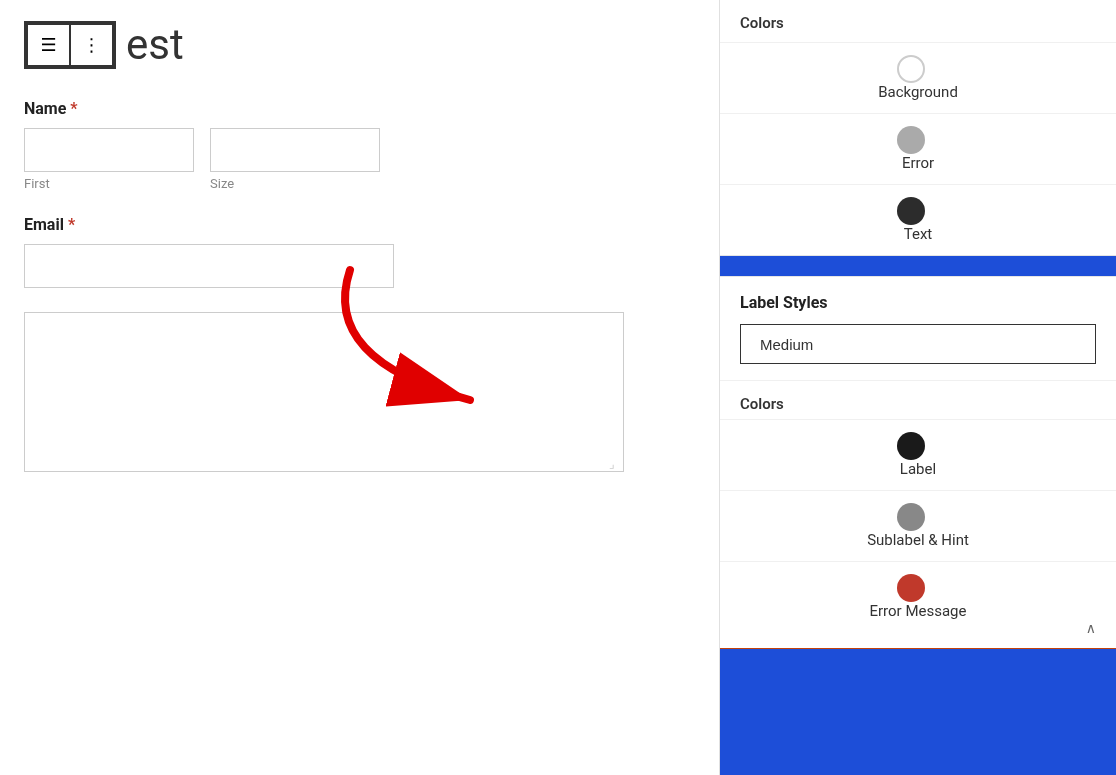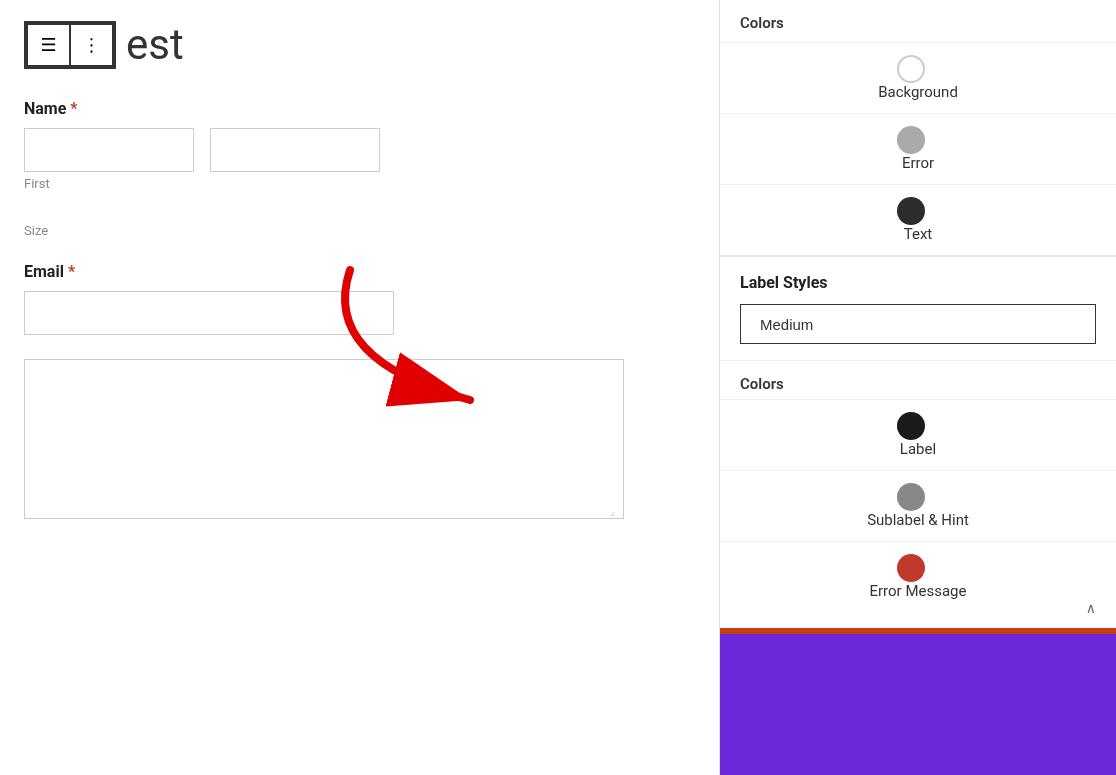--- a/index.html
+++ b/index.html
@@ -100,22 +100,21 @@
 
     .input-box-email {
       width: 370px;
       height: 44px;
       border: 1px solid #ccc;
       background: white;
     }
 
     .sub-labels {
       display: flex;
-      gap: 32px;
-      flex-direction: column;
+      gap: 16px;
     }
 
     .sub-label {
       font-size: 13px;
       color: #888;
       width: 170px;
     }
 
     .textarea-box {
       width: 600px;
@@ -152,21 +151,21 @@
     .divider-dots {
       width: 4px;
       height: 40px;
       background: #ccc;
       border-radius: 2px;
     }
 
     
     .right-panel {
       width: 396px;
-      background: #6d28d9;
+      background: #1d4ed8;
       overflow-y: auto;
       position: relative;
     }
 
     .right-panel-inner {
       padding: 0;
     }
 
     
     .section-colors-top {
@@ -225,23 +224,23 @@
     }
 
     .color-label {
       font-size: 15px;
       color: #333;
     }
 
     
     .label-styles-section {
       background: white;
-      margin-top: 0;
+      margin-top: 20px;
       border-top: 1px solid #e5e5e5;
-      border-bottom: 6px solid #c2410c;
+      border-bottom: 1px solid #c2410c;
     }
 
     .label-styles-header {
       font-size: 16px;
       font-weight: 700;
       color: #222;
       padding: 16px 20px 12px;
     }
 
     

